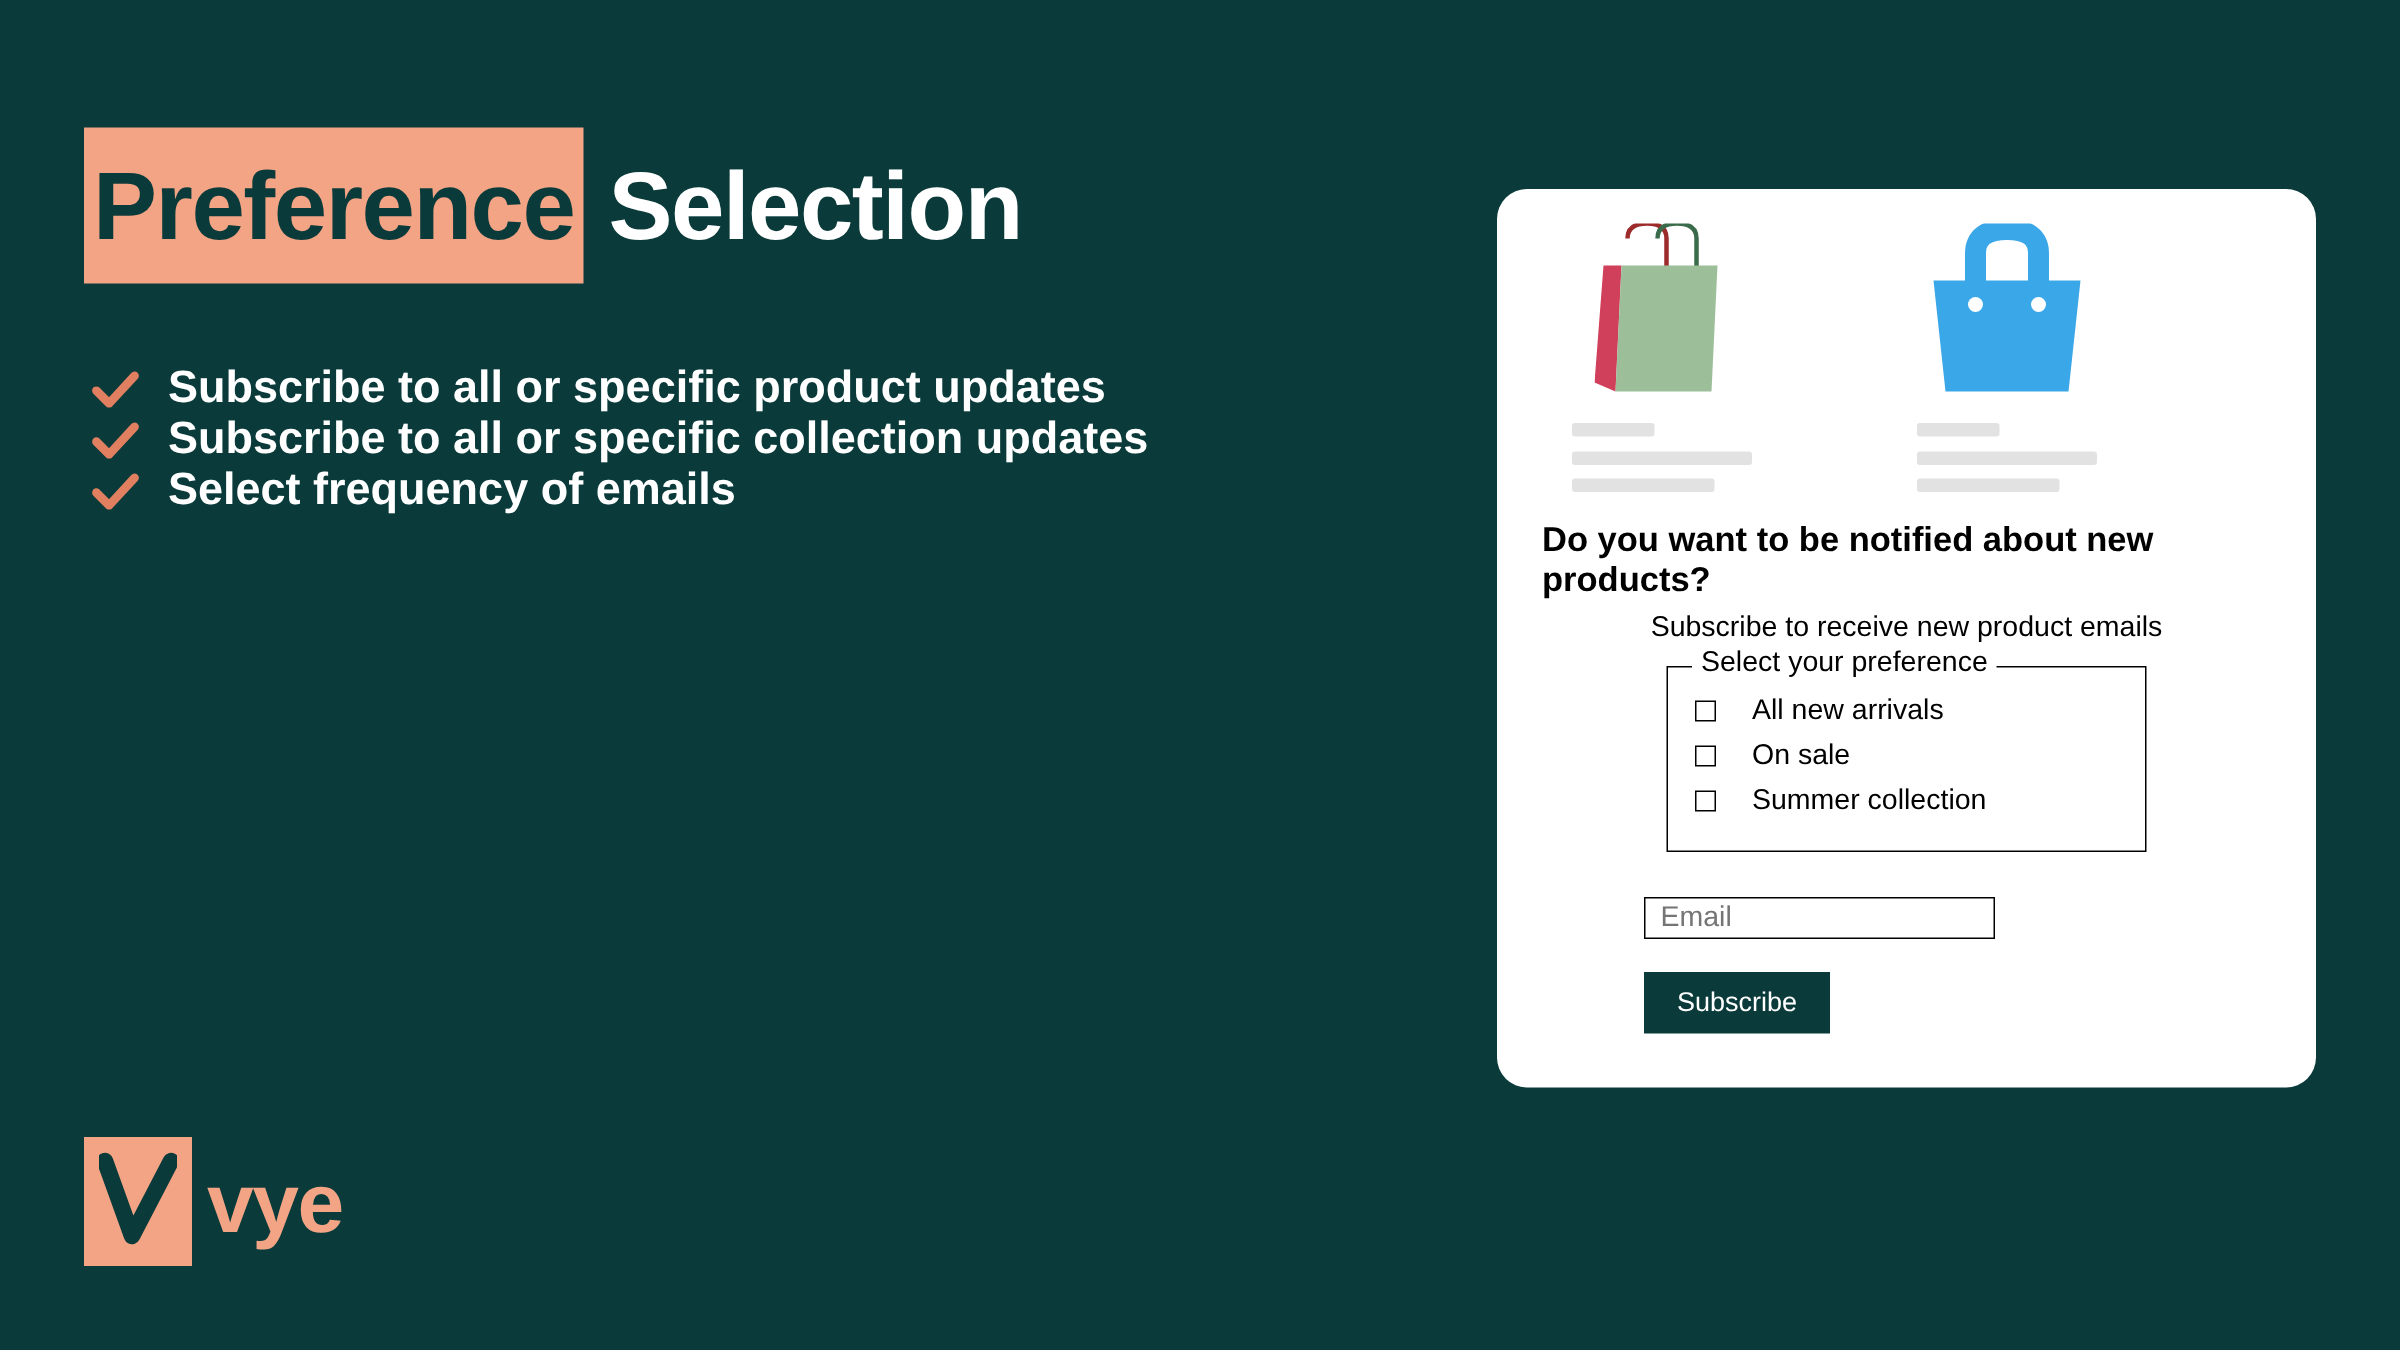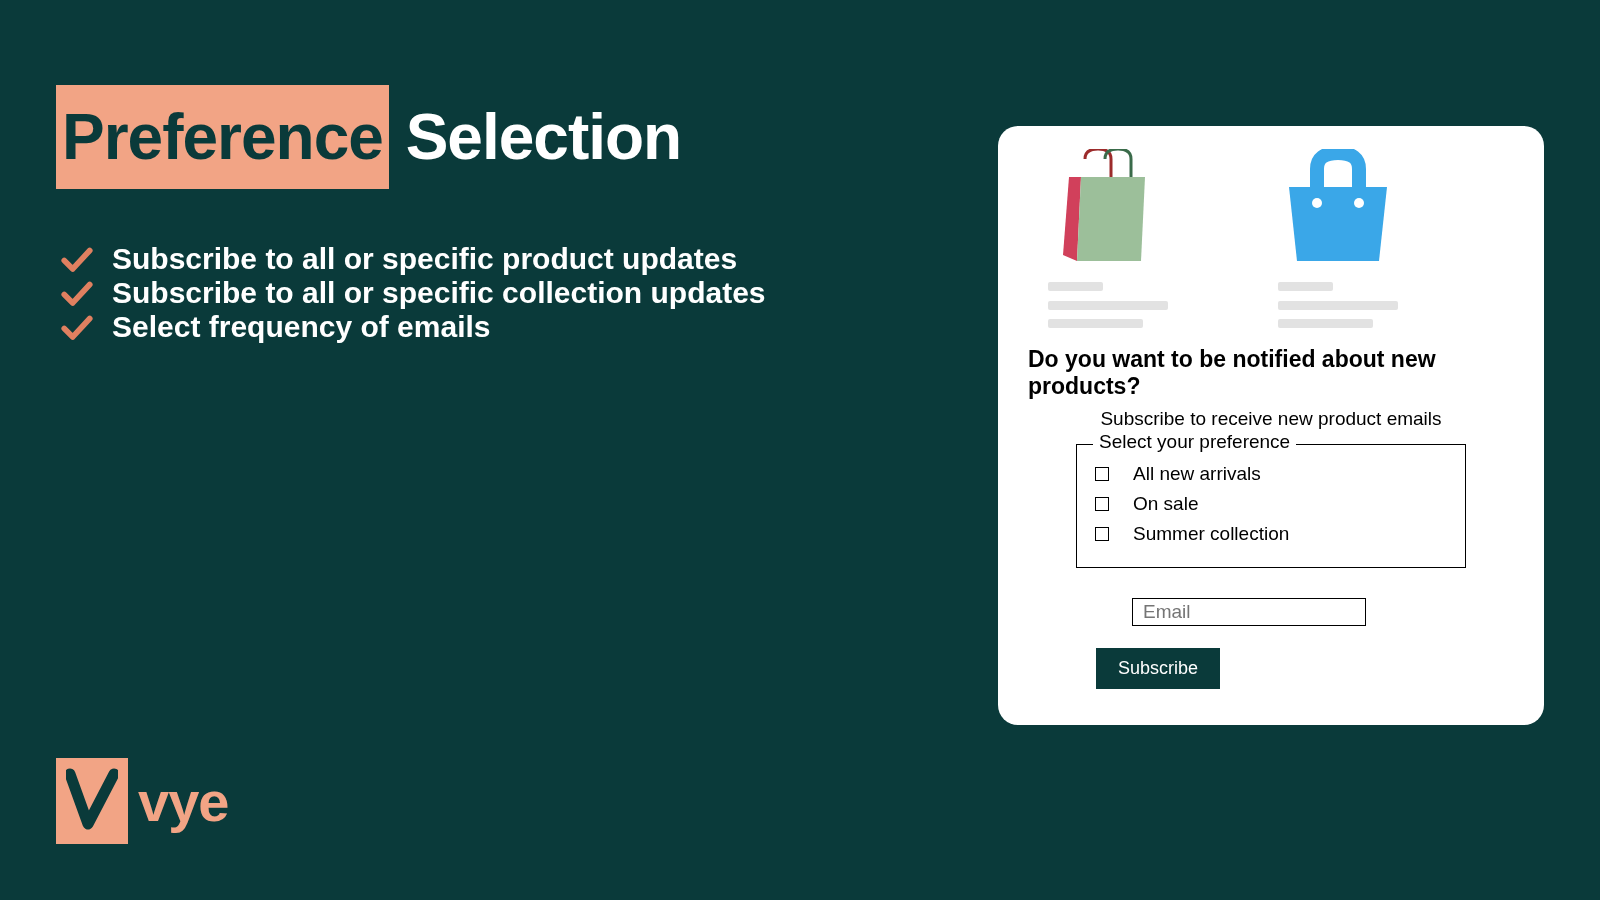--- a/index.html
+++ b/index.html
@@ -109,21 +109,21 @@
   margin-top: 12px;
 }
 .card-sub {
   font-size: 19px;
   text-align: center;
   margin-top: 8px;
 }
 .fieldset {
   border: 1.5px solid #000;
   margin: 14px auto 0 auto;
-  width: 390px;
+  width: 320px;
   padding: 10px 18px 22px 18px;
   position: relative;
 }
 .legend {
   position: absolute;
   top: -14px;
   left: 16px;
   background: #ffffff;
   padding: 0 6px;
   font-size: 19px;
@@ -140,21 +140,21 @@
   height: 14px;
   border: 1.5px solid #000;
   flex-shrink: 0;
 }
 .email {
   width: 234px;
   border: 1.5px solid #000;
   font-size: 19px;
   padding: 2px 10px;
   margin-top: 30px;
-  margin-left: 104px;
+  margin-left: 68px;
   color: #000;
 }
 .subscribe {
   background: #0a3a3a;
   color: #ffffff;
   font-size: 18px;
   border: none;
   padding: 10px 22px;
   margin-top: 22px;
   margin-left: 68px;

